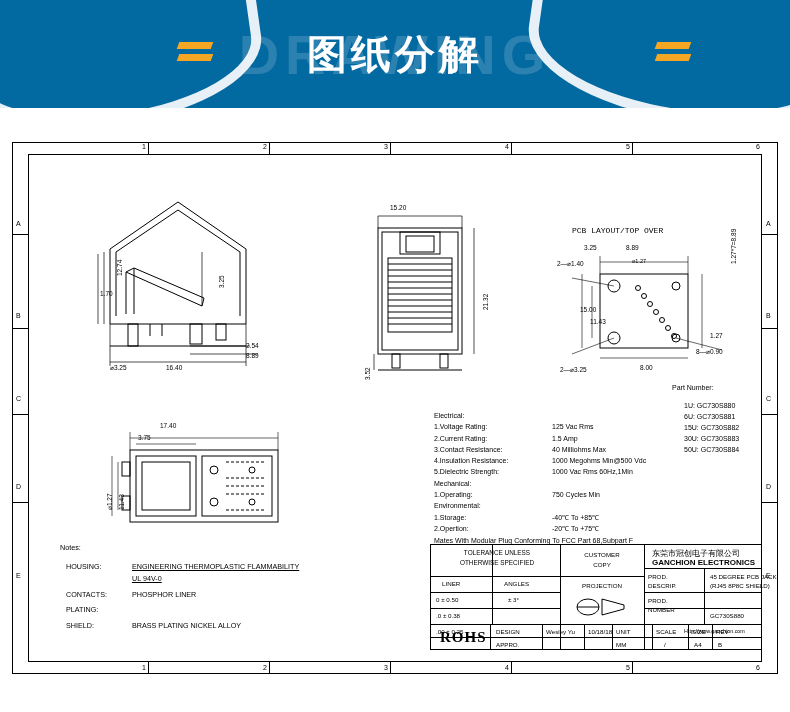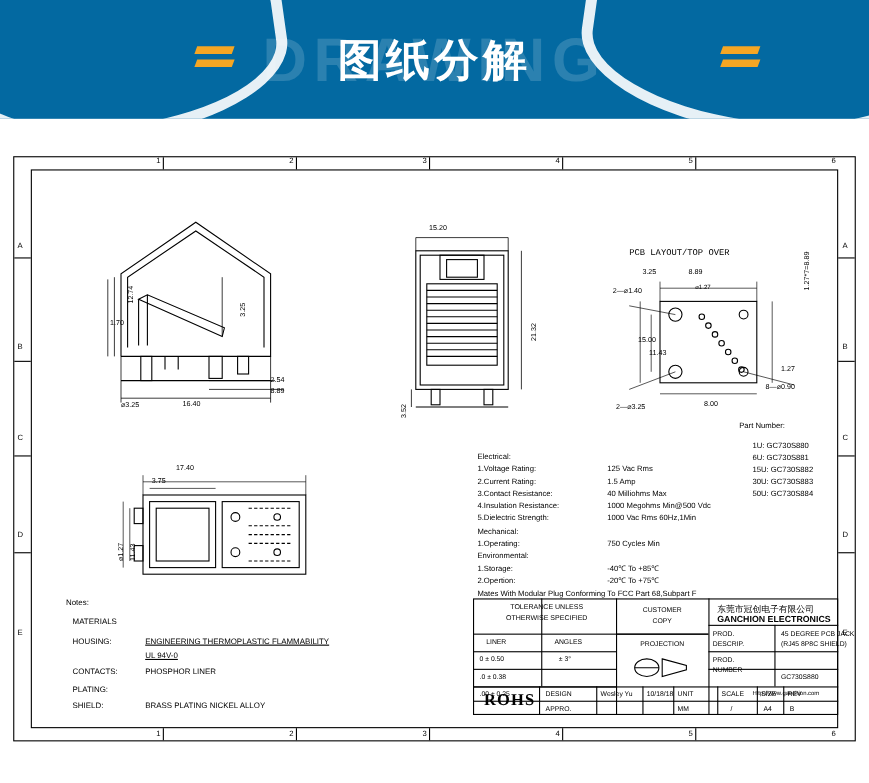--- a/index.html
+++ b/index.html
@@ -284,21 +284,20 @@
       </div>
     <div style="display:flex;">
         <span style="width:118px;">2.Opertion:</span>
         <span>-20℃ To +75℃</span>
       </div>
     <div style="margin-top:1px;">Mates With Modular Plug Conforming To FCC Part 68,Subpart F</div>
   </div>
 
   <div style="position:absolute;left:36px;top:400px;font-size:7.2px;line-height:12.5px;">
     <div style="margin-left:12px;">Notes:</div>
-    <div style="margin-left:18px;margin-top:4px;">MATERIALS</div>
     <div style="display:flex;margin-left:18px;margin-top:6px;">
       <span style="width:66px;">HOUSING:</span>
       <span style="white-space:pre-line;text-decoration:underline;">ENGINEERING THERMOPLASTIC FLAMMABILITY
 UL 94V-0</span>
     </div>
     <div style="display:flex;margin-left:18px;margin-top:3px;">
       <span style="width:66px;">CONTACTS:</span>
       <span style="white-space:pre-line;">PHOSPHOR LINER</span>
     </div>
     <div style="display:flex;margin-left:18px;margin-top:3px;">

